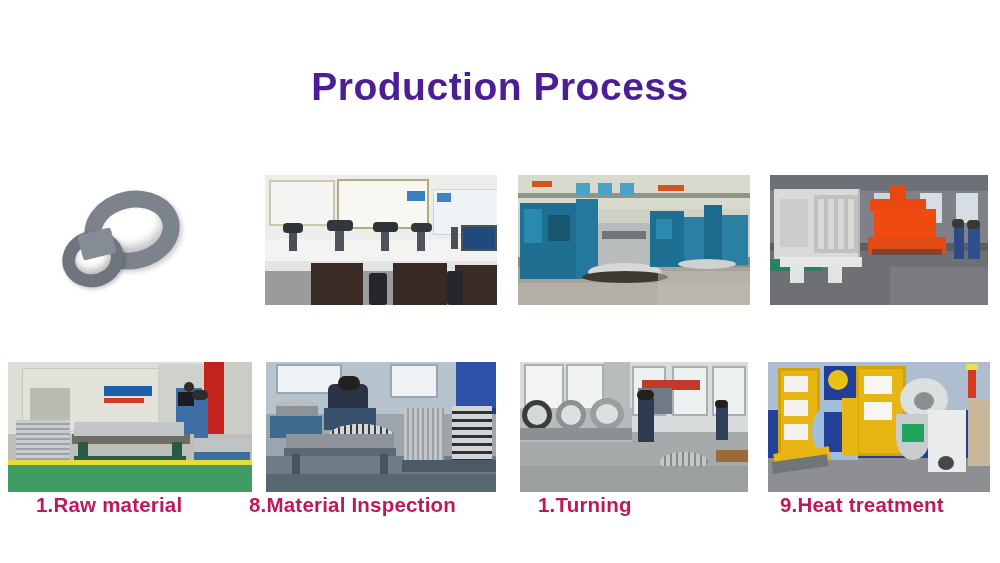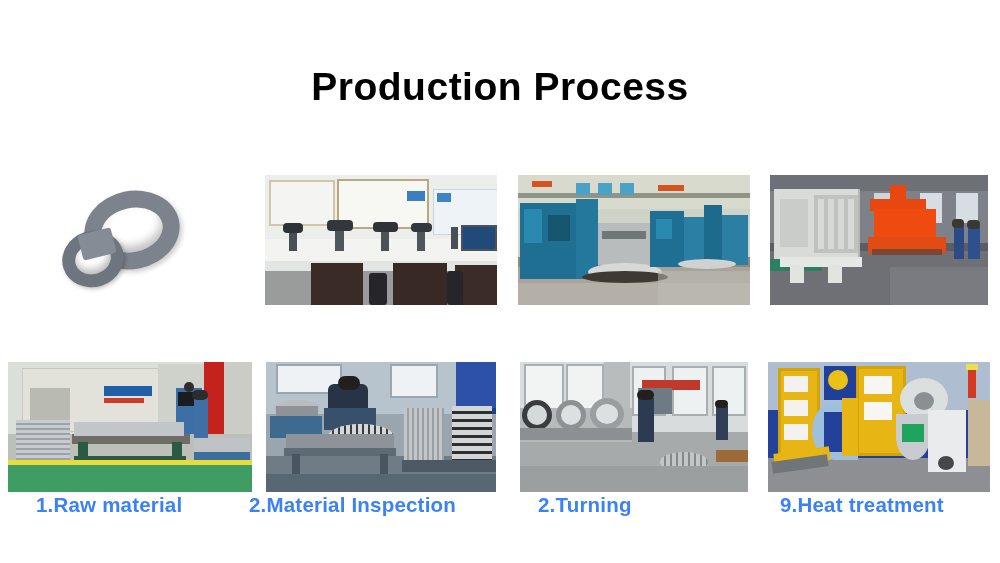--- a/index.html
+++ b/index.html
@@ -48,41 +48,41 @@
     font-size: 21px;
     letter-spacing: 1px;
     color: #17806f;
     line-height: 22px;
   }
   .page-title {
     font-family: "Liberation Sans", sans-serif;
     font-weight: bold;
     font-size: 39px;
     letter-spacing: 0.5px;
-    color: #000000;
+    color: #4c1d95;
     white-space: nowrap;
   }
 
   
   .grid { position: absolute; left: 0; top: 0; width: 1000px; height: 563px; }
 
   .cell { position: absolute; }
   .thumb {
     position: absolute;
     left: 0; top: 0;
     overflow: hidden;
     background: #ffffff;
   }
   .thumb .scene { position: absolute; left: 0; top: 0; width: 100%; height: 100%; }
   .caption {
     position: absolute;
     font-family: "Liberation Sans", sans-serif;
     font-weight: bold;
     font-size: 20.5px;
-    color: #3b82f6;
+    color: #be185d;
     white-space: nowrap;
     letter-spacing: 0.2px;
   }
 
   
   .r1 { top: 175px; }
   .r1 .thumb { height: 130px; }
   .r1 .caption { top: 318px; }
 
   
@@ -158,21 +158,21 @@
         <div class="f" style="left:146px;top:48px;width:21px;height:9px;background:#34383d;border-radius:4px;"></div>
         <div class="f" style="left:186px;top:52px;width:7px;height:22px;background:#4a4f55;"></div>
         <div class="f" style="left:196px;top:50px;width:32px;height:22px;background:#1f4a7a;border:2px solid #4d5258;"></div>
         <div class="f" style="left:46px;top:88px;width:52px;height:42px;background:#3a2b26;"></div>
         <div class="f" style="left:128px;top:88px;width:54px;height:42px;background:#382924;"></div>
         <div class="f" style="left:190px;top:90px;width:42px;height:40px;background:#3b2c27;"></div>
         <div class="f" style="left:104px;top:98px;width:18px;height:32px;background:#26262a;border-radius:3px;"></div>
         <div class="f" style="left:182px;top:96px;width:16px;height:34px;background:#26262a;border-radius:3px;"></div>
       </div>
     </div>
-    <div class="caption" style="left:-16px;">2.Material Inspection</div>
+    <div class="caption" style="left:-16px;">8.Material Inspection</div>
   </div>
 
   <div class="cell r1" style="left:518px; width:232px;">
     <div class="thumb" style="width:232px; height:130px;">
       <div class="scene" style="background:#cfd2c6;">
         <div class="f" style="left:0;top:0;width:232px;height:34px;background:#d8dacd;"></div>
         <div class="f" style="left:0;top:18px;width:232px;height:5px;background:#8e9488;"></div>
         <div class="f" style="left:58px;top:8px;width:14px;height:12px;background:#4aa3c6;"></div>
         <div class="f" style="left:80px;top:8px;width:14px;height:12px;background:#4aa3c6;"></div>
         <div class="f" style="left:102px;top:8px;width:14px;height:12px;background:#4aa3c6;"></div>
@@ -191,21 +191,21 @@
         <div class="f" style="left:132px;top:36px;width:34px;height:56px;background:#1f6f92;"></div>
         <div class="f" style="left:138px;top:44px;width:16px;height:20px;background:#2a89ae;"></div>
         <div class="f" style="left:166px;top:42px;width:20px;height:48px;background:#2b7fa4;"></div>
         <div class="f" style="left:186px;top:30px;width:18px;height:62px;background:#1d6a8c;"></div>
         <div class="f" style="left:204px;top:40px;width:26px;height:50px;background:#2a7fa2;"></div>
         <div class="f" style="left:160px;top:84px;width:58px;height:10px;border-radius:50%;background:#cfd2d0;"></div>
         <div class="f" style="left:0;top:108px;width:232px;height:22px;background:#b4b0a7;"></div>
         <div class="f" style="left:140px;top:96px;width:92px;height:34px;background:#c0bdb5;opacity:.5;"></div>
       </div>
     </div>
-    <div class="caption" style="left:20px;">2.Turning</div>
+    <div class="caption" style="left:20px;">1.Turning</div>
   </div>
 
   <div class="cell r1" style="left:770px; width:218px;">
     <div class="thumb" style="width:218px; height:130px;">
       <div class="scene" style="background:#8e9096;">
         <div class="f" style="left:0;top:0;width:218px;height:16px;background:#6d7076;"></div>
         <div class="f" style="left:0;top:16px;width:218px;height:52px;background:#7e8187;"></div>
         <div class="f" style="left:104px;top:18px;width:26px;height:28px;background:#cdd5db;"></div>
         <div class="f" style="left:150px;top:18px;width:22px;height:30px;background:#d7dee3;"></div>
         <div class="f" style="left:186px;top:18px;width:22px;height:30px;background:#d7dee3;"></div>

